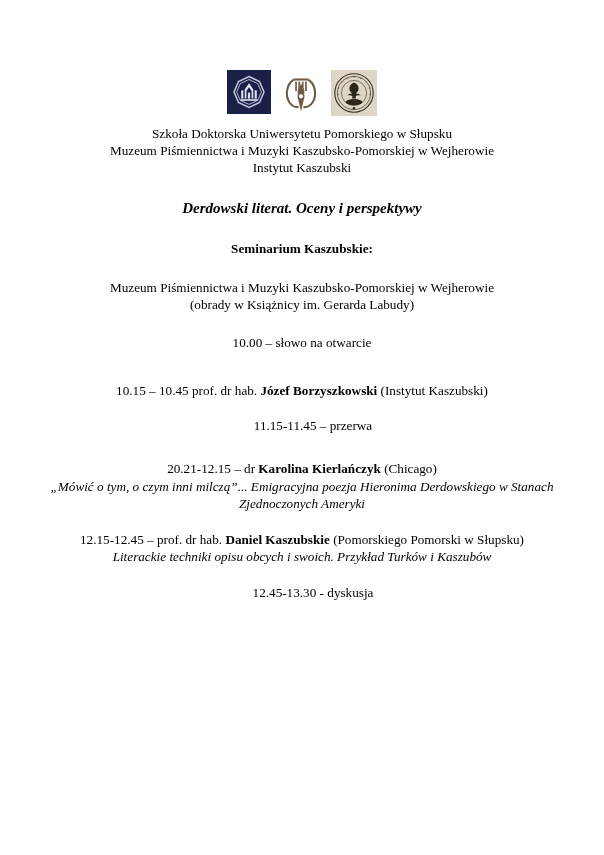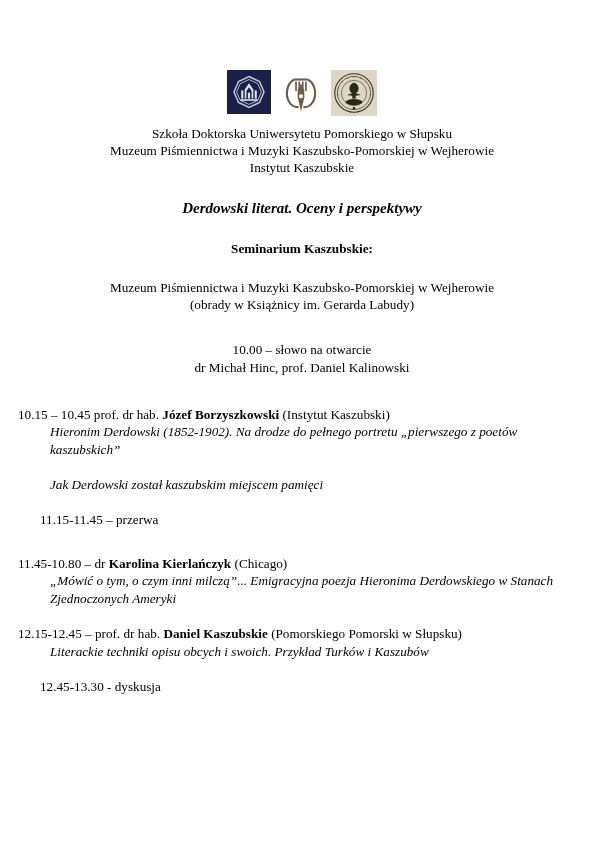--- a/index.html
+++ b/index.html
@@ -71,28 +71,29 @@
   .venue-block {
     margin-top: 22px;
     font-size: 13.2px;
   }
   .program-label {
     margin-top: 22px;
     font-size: 13.2px;
     font-weight: bold;
   }
   .opening-block {
-    margin-top: 28px;
+    margin-top: 21px;
     font-size: 13.2px;
   }
 
   .program-list {
     margin-top: 30px;
   }
   .program-item {
+    text-align: center;
     font-size: 13.2px;
     line-height: 1.32;
     margin-bottom: 18px;
   }
   .program-item .head {
     display: block;
     padding: 0 18px;
   }
   .program-item .sub {
     display: block;
@@ -166,52 +167,49 @@
         <circle cx="10.9" cy="12.1" r="0.55"></circle>
         <circle cx="7.5" cy="17.9" r="0.55"></circle>
         <circle cx="7.0" cy="24.6" r="0.55"></circle>
       </g>
     </svg>
   </div>
 
   <div class="block host-block">
     <span class="line">Szkoła Doktorska Uniwersytetu Pomorskiego w Słupsku</span>
     <span class="line">Muzeum Piśmiennictwa i Muzyki Kaszubsko-Pomorskiej w Wejherowie</span>
-    <span class="line">Instytut Kaszubskie</span>
+    <span class="line">Instytut Kaszubski</span>
   </div>
 
 
   <div class="block seminar-title">Derdowski literat. Oceny i perspektywy</div>
 
   <div class="block seminar-line">Seminarium Kaszubskie:</div>
 
   <div class="block venue-block">
     <span class="line">Muzeum Piśmiennictwa i Muzyki Kaszubsko-Pomorskiej w Wejherowie</span>
     <span class="line">(obrady w Książnicy im. Gerarda Labudy)</span>
   </div>
 
 
   <div class="block opening-block">
     <span class="line">10.00 – słowo na otwarcie</span>
-    <span class="line">dr Michał Hinc, prof. Daniel Kalinowski</span>
   </div>
 
   <div class="program-list">
       <div class="program-item">
         <span class="head"><span>10.15 – 10.45</span><span> prof. dr hab. </span><span class="b">Józef Borzyszkowski</span><span> (Instytut Kaszubski)</span></span>
-        <span class="sub">Hieronim Derdowski (1852-1902). Na drodze do pełnego portretu „pierwszego z poetów kaszubskich”</span>
-      </div>
-      <div class="program-item">
-        <span class="sub">Jak Derdowski został kaszubskim miejscem pamięci</span>
+      </div>
+      <div class="program-item">
       </div>
       <div class="program-item plain">
         <span class="head"><span>11.15-11.45</span><span> – przerwa</span></span>
       </div>
       <div class="program-item">
-        <span class="head"><span>11.45-10.80</span><span> – dr </span><span class="b">Karolina Kierlańczyk</span><span> (Chicago)</span></span>
+        <span class="head"><span>20.21-12.15</span><span> – dr </span><span class="b">Karolina Kierlańczyk</span><span> (Chicago)</span></span>
         <span class="sub">„Mówić o tym, o czym inni milczą”... Emigracyjna poezja Hieronima Derdowskiego w Stanach Zjednoczonych Ameryki</span>
       </div>
       <div class="program-item">
         <span class="head"><span>12.15-12.45</span><span> – prof. dr hab. </span><span class="b">Daniel Kaszubskie</span><span> (Pomorskiego Pomorski w Słupsku)</span></span>
         <span class="sub">Literackie techniki opisu obcych i swoich. Przykład Turków i Kaszubów</span>
       </div>
       <div class="program-item plain">
         <span class="head"><span>12.45-13.30</span><span> - dyskusja</span></span>
       </div>
     </div>

